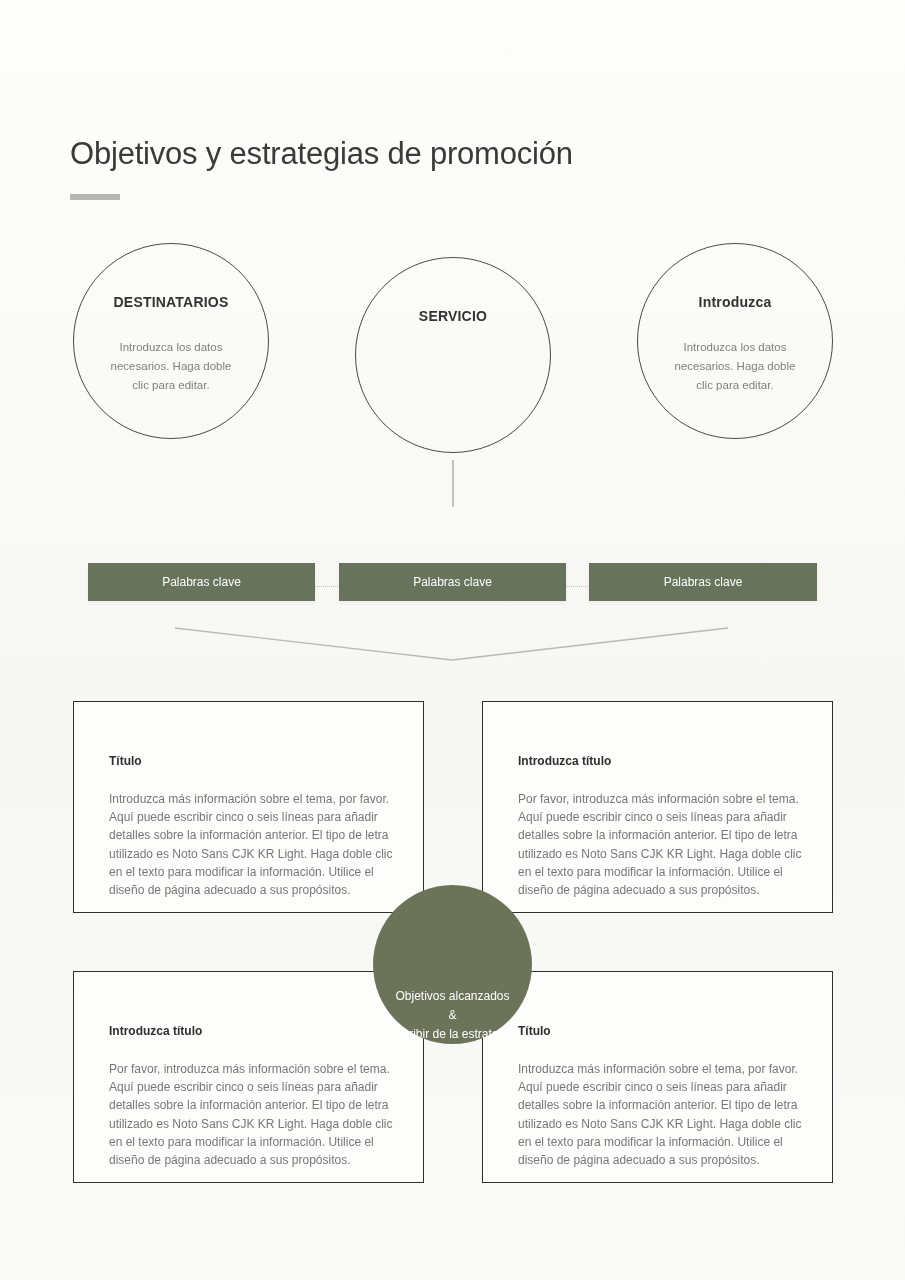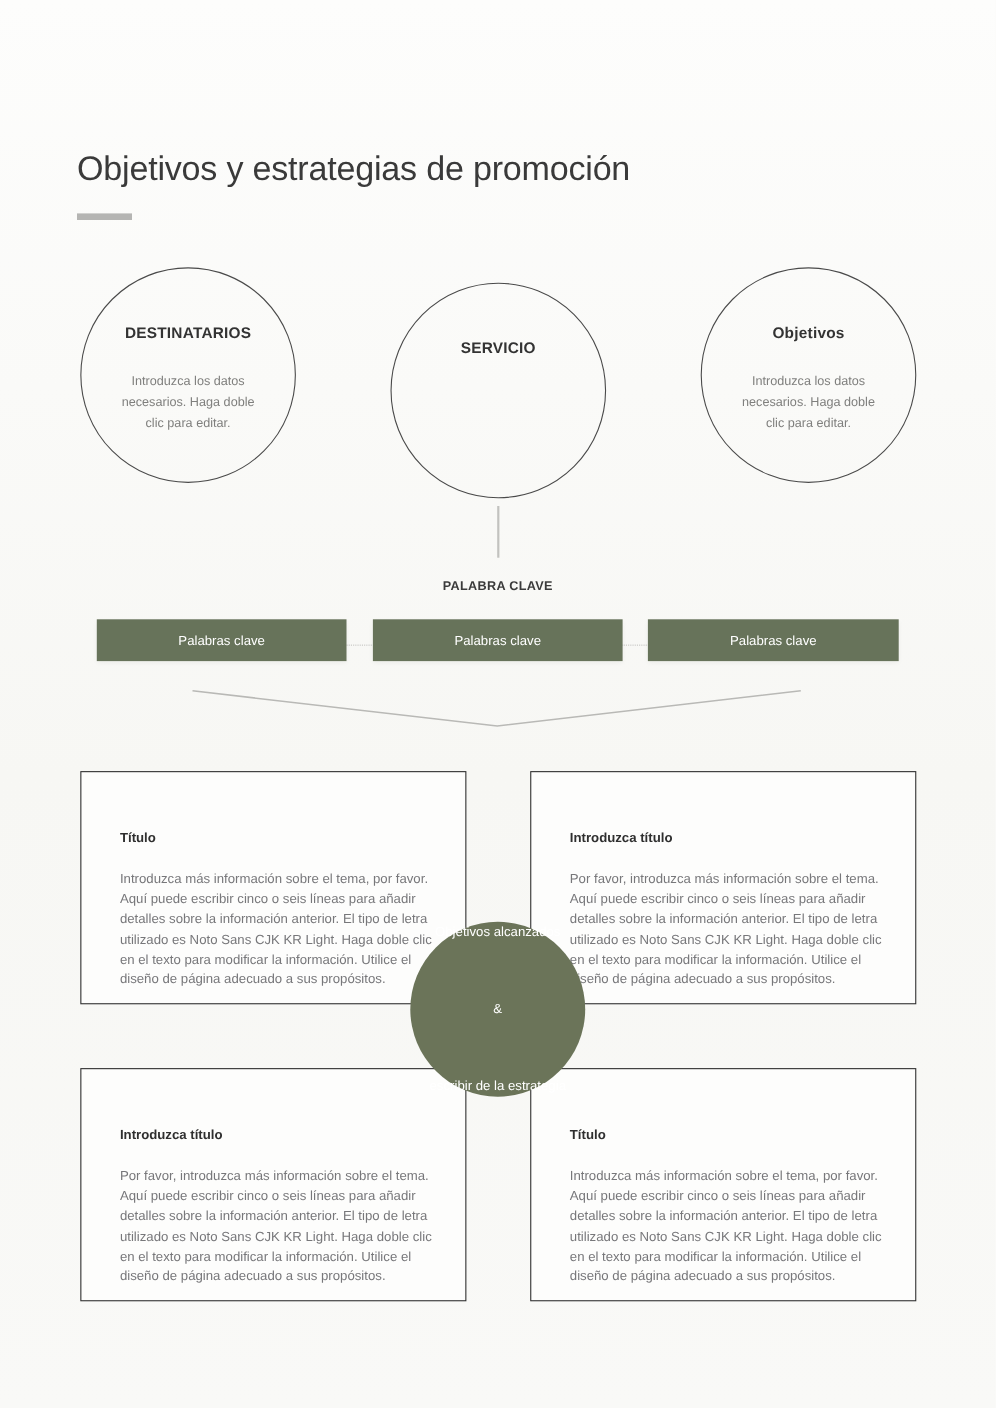--- a/index.html
+++ b/index.html
@@ -217,30 +217,30 @@
     width: 292px;
     font-size: 12px;
     line-height: 18.2px;
     color: #77777a;
   }
 
   
   .center-circle {
     position: absolute;
     left: 373px;
-    top: 838px;
+    top: 885px;
     width: 159px;
     height: 159px;
     border-radius: 50%;
     background: #6b7459;
     color: #ffffff;
     display: flex;
     flex-direction: column;
     align-items: center;
-    justify-content: space-between;
+    justify-content: flex-end;
     z-index: 5;
     font-size: 12px;
     line-height: 19px;
     text-align: center;
   }
   .cc-line { display: block; }
 </style>
 </head>
 <body>
 
@@ -258,28 +258,27 @@
     <div class="circle c1">
       <div class="circle-title">DESTINATARIOS</div>
       <div class="circle-body">Introduzca los datos necesarios. Haga doble clic para editar.</div>
     </div>
 
     <div class="circle c2">
       <div class="circle-title">SERVICIO</div>
     </div>
 
     <div class="circle c3">
-      <div class="circle-title">Objetivos</div>
+      <div class="circle-title">Introduzca</div>
       <div class="circle-body">Introduzca los datos necesarios. Haga doble clic para editar.</div>
     </div>
 
   </div>
 
   <div class="v-line"></div>
-  <div class="keyword-label">PALABRA CLAVE</div>
 
   <div class="bars">
     <div class="bar bar1">Palabras clave</div>
     <div class="bar bar2">Palabras clave</div>
     <div class="bar bar3">Palabras clave</div>
   </div>
 
   <svg class="chevron" viewBox="0 0 905 64">
     <polyline points="175,16 452,48 728,16" fill="none" stroke="#b9b9b6" stroke-width="1.4"></polyline>
   </svg>

